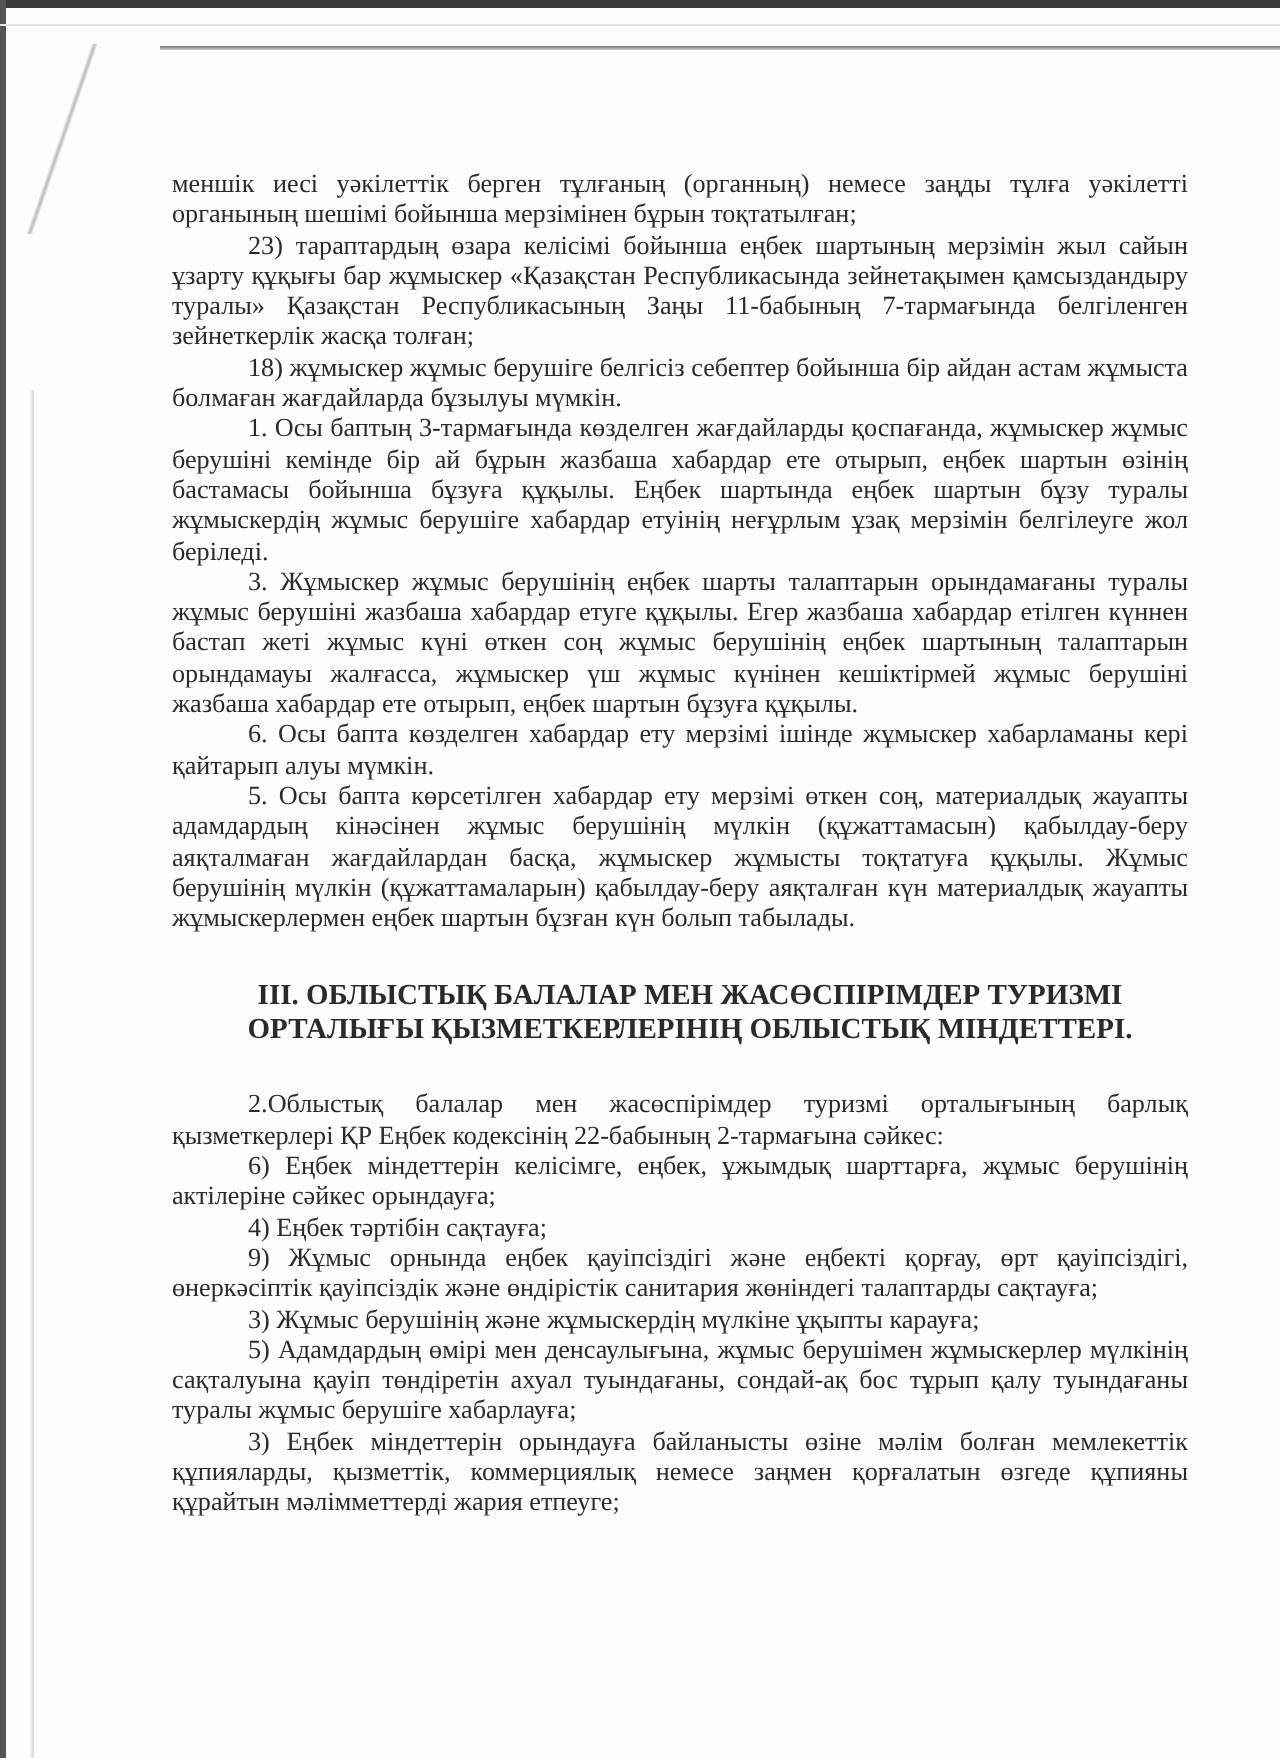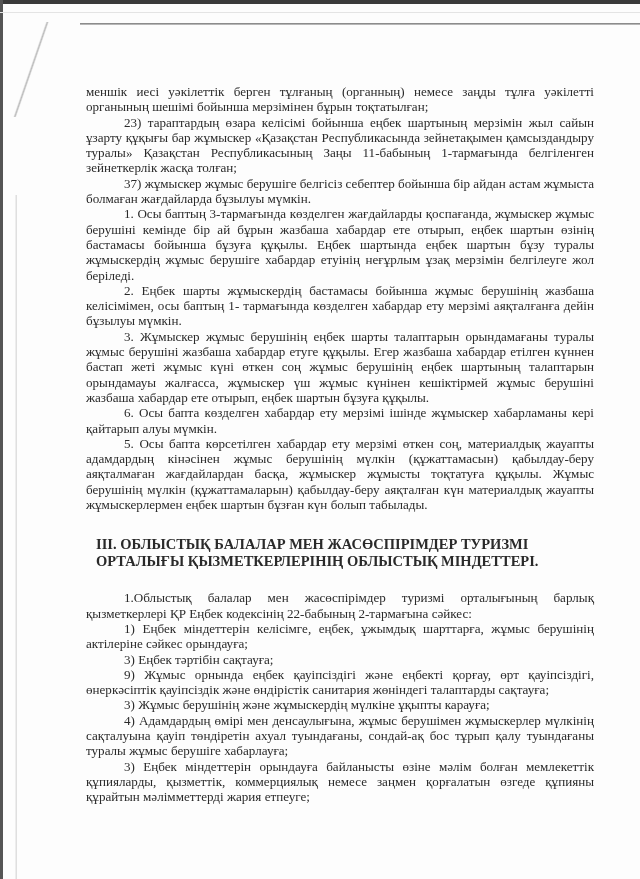--- a/index.html
+++ b/index.html
@@ -63,52 +63,51 @@
       text-align: justify;
     }
     .page p {
       margin: 0;
     }
     .indent {
       text-indent: 38px;
     }
     .heading {
       margin: 24px 0 20px 0 !important;
-      text-align: left;
+      text-align: center;
       font-weight: bold;
       font-size: 14.5px;
       line-height: 17px;
       padding-left: 10px;
     }
   </style>
 </head>
 <body>
 
 <div class="scan-border-top"></div>
 <div class="scan-border-left"></div>
 <div class="scan-edge-line2"></div>
 <div class="scan-edge-line"></div>
 <div class="scan-fold"></div>
 <div class="scan-fold-vert"></div>
 
 <div class="page">
   <p>меншік иесі уәкілеттік берген тұлғаның (органның) немесе заңды тұлға уәкілетті органының шешімі бойынша мерзімінен бұрын тоқтатылған;</p>
-  <p class="indent">23) тараптардың өзара келісімі бойынша еңбек шартының мерзімін жыл сайын ұзарту құқығы бар жұмыскер «Қазақстан Республикасында зейнетақымен қамсыздандыру туралы» Қазақстан Республикасының Заңы 11-бабының 1-тармағында белгіленген зейнеткерлік жасқа толған;</p>
-  <p class="indent">37) жұмыскер жұмыс берушіге белгісіз себептер бойынша бір айдан астам жұмыста болмаған жағдайларда бұзылуы мүмкін.</p>
+  <p class="indent">23) тараптардың өзара келісімі бойынша еңбек шартының мерзімін жыл сайын ұзарту құқығы бар жұмыскер «Қазақстан Республикасында зейнетақымен қамсыздандыру туралы» Қазақстан Республикасының Заңы 11-бабының 7-тармағында белгіленген зейнеткерлік жасқа толған;</p>
+  <p class="indent">18) жұмыскер жұмыс берушіге белгісіз себептер бойынша бір айдан астам жұмыста болмаған жағдайларда бұзылуы мүмкін.</p>
   <p class="indent">1. Осы баптың 3-тармағында көзделген жағдайларды қоспағанда, жұмыскер жұмыс берушіні кемінде бір ай бұрын жазбаша хабардар ете отырып, еңбек шартын өзінің бастамасы бойынша бұзуға құқылы. Еңбек шартында еңбек шартын бұзу туралы жұмыскердің жұмыс берушіге хабардар етуінің неғұрлым ұзақ мерзімін белгілеуге жол беріледі.</p>
-  <p class="indent">2. Еңбек шарты жұмыскердің бастамасы бойынша жұмыс берушінің жазбаша келісімімен, осы баптың 1- тармағында көзделген хабардар ету мерзімі аяқталғанға дейін бұзылуы мүмкін.</p>
   <p class="indent">3. Жұмыскер жұмыс берушінің еңбек шарты талаптарын орындамағаны туралы жұмыс берушіні жазбаша хабардар етуге құқылы. Егер жазбаша хабардар етілген күннен бастап жеті жұмыс күні өткен соң жұмыс берушінің еңбек шартының талаптарын орындамауы жалғасса, жұмыскер үш жұмыс күнінен кешіктірмей жұмыс берушіні жазбаша хабардар ете отырып, еңбек шартын бұзуға құқылы.</p>
   <p class="indent">6. Осы бапта көзделген хабардар ету мерзімі ішінде жұмыскер хабарламаны кері қайтарып алуы мүмкін.</p>
   <p class="indent">5. Осы бапта көрсетілген хабардар ету мерзімі өткен соң, материалдық жауапты адамдардың кінәсінен жұмыс берушінің мүлкін (құжаттамасын) қабылдау-беру аяқталмаған жағдайлардан басқа, жұмыскер жұмысты тоқтатуға құқылы. Жұмыс берушінің мүлкін (құжаттамаларын) қабылдау-беру аяқталған күн материалдық жауапты жұмыскерлермен еңбек шартын бұзған күн болып табылады.</p>
 
   <p class="heading">
     <span>III. ОБЛЫСТЫҚ БАЛАЛАР МЕН ЖАСӨСПІРІМДЕР ТУРИЗМІ</span><br>
     <span>ОРТАЛЫҒЫ ҚЫЗМЕТКЕРЛЕРІНІҢ ОБЛЫСТЫҚ МІНДЕТТЕРІ.</span>
   </p>
 
-  <p class="indent">1.Облыстық балалар мен жасөспірімдер туризмі орталығының барлық қызметкерлері ҚР Еңбек кодексінің  22-бабының 2-тармағына сәйкес:</p>
-  <p class="indent">1) Еңбек міндеттерін келісімге, еңбек, ұжымдық шарттарға, жұмыс берушінің актілеріне сәйкес орындауға;</p>
-  <p class="indent">3) Еңбек тәртібін сақтауға;</p>
+  <p class="indent">2.Облыстық балалар мен жасөспірімдер туризмі орталығының барлық қызметкерлері ҚР Еңбек кодексінің  22-бабының 2-тармағына сәйкес:</p>
+  <p class="indent">6) Еңбек міндеттерін келісімге, еңбек, ұжымдық шарттарға, жұмыс берушінің актілеріне сәйкес орындауға;</p>
+  <p class="indent">4) Еңбек тәртібін сақтауға;</p>
   <p class="indent">9) Жұмыс орнында еңбек қауіпсіздігі және еңбекті қорғау, өрт қауіпсіздігі, өнеркәсіптік қауіпсіздік және өндірістік санитария жөніндегі талаптарды сақтауға;</p>
   <p class="indent">3) Жұмыс берушінің және жұмыскердің мүлкіне ұқыпты карауға;</p>
-  <p class="indent">4) Адамдардың өмірі мен денсаулығына, жұмыс берушімен жұмыскерлер мүлкінің сақталуына қауіп төндіретін ахуал туындағаны, сондай-ақ бос тұрып қалу туындағаны туралы жұмыс берушіге хабарлауға;</p>
+  <p class="indent">5) Адамдардың өмірі мен денсаулығына, жұмыс берушімен жұмыскерлер мүлкінің сақталуына қауіп төндіретін ахуал туындағаны, сондай-ақ бос тұрып қалу туындағаны туралы жұмыс берушіге хабарлауға;</p>
   <p class="indent">3) Еңбек міндеттерін орындауға байланысты өзіне мәлім болған мемлекеттік құпияларды, қызметтік, коммерциялық немесе заңмен қорғалатын өзгеде құпияны құрайтын мәлімметтерді жария етпеуге;</p>
 </div>
 
 </body></html>

